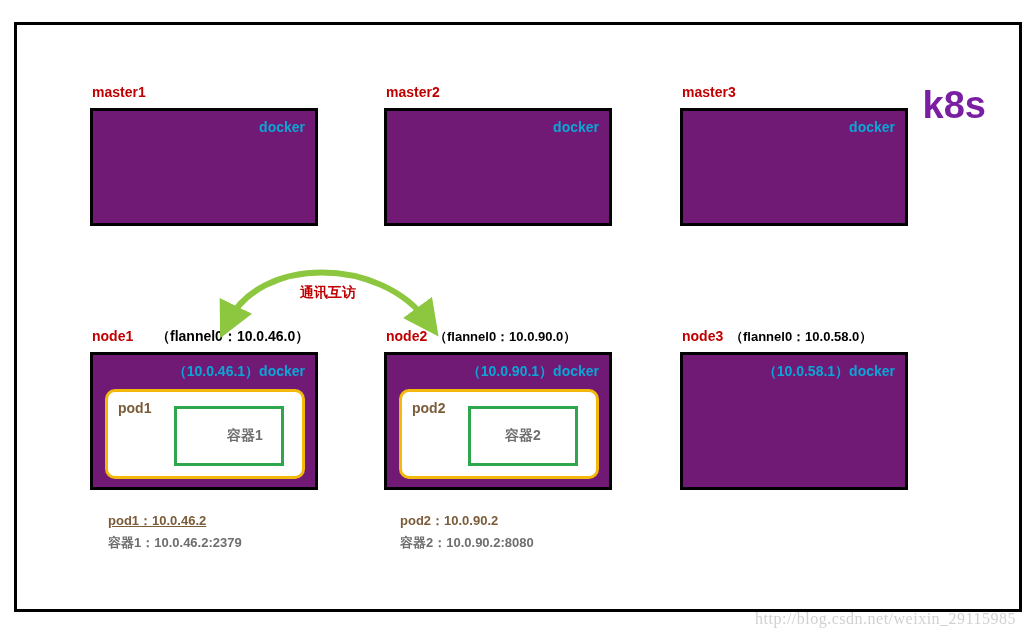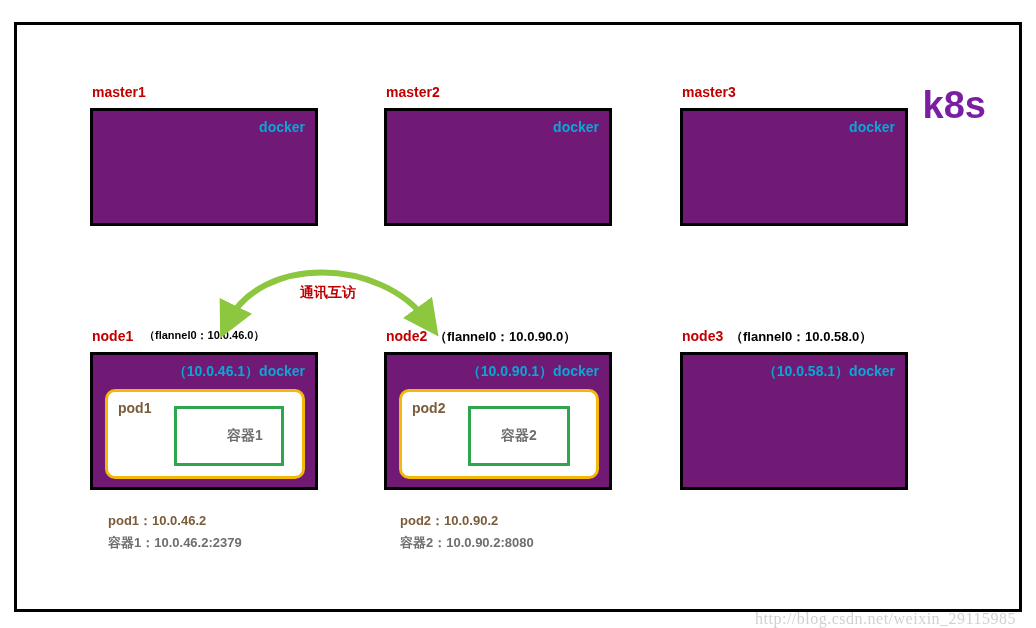--- a/index.html
+++ b/index.html
@@ -38,40 +38,40 @@
   <div class="box" style="left:384px; top:108px; width:228px; height:118px;">
     <div class="docker-lbl">docker</div>
   </div>
 
   <div class="label red" style="left:682px; top:84px;">master3</div>
   <div class="box" style="left:680px; top:108px; width:228px; height:118px;">
     <div class="docker-lbl">docker</div>
   </div>
 
   <div class="label red" style="left:92px; top:328px;">node1</div>
-  <div class="label black" style="left:144px; top:328px; font-size:11px;">（flannel0：10.0.46.0）</div>
+  <div class="label black" style="left:156px; top:328px; font-size:14px;">（flannel0：10.0.46.0）</div>
   <div class="box" style="left:90px; top:352px; width:228px; height:138px;">
     <div class="docker-iplbl">（10.0.46.1）docker</div>
     <div class="pod" style="left:12px; top:34px; width:200px; height:90px;">
       <div class="pod-lbl">pod1</div>
       <div class="container" style="left:66px; top:14px; width:110px; height:60px;padding-left:32px;">
         <span>容器1</span>
       </div>
     </div>
   </div>
-  <div class="label brown" style="left:108px; top:512px; font-size:13px;">pod1：10.0.46.2</div>
+  <div class="label brown" style="left:108px; top:512px; font-size:13px;text-decoration:underline;">pod1：10.0.46.2</div>
   <div class="label gray" style="left:108px; top:534px; font-size:13px;">容器1：10.0.46.2:2379</div>
 
   <div class="label red" style="left:386px; top:328px;">node2</div>
   <div class="label black" style="left:434px; top:328px; font-size:13px;">（flannel0：10.0.90.0）</div>
   <div class="box" style="left:384px; top:352px; width:228px; height:138px;">
     <div class="docker-iplbl">（10.0.90.1）docker</div>
     <div class="pod" style="left:12px; top:34px; width:200px; height:90px;">
       <div class="pod-lbl">pod2</div>
-      <div class="container" style="left:66px; top:14px; width:102px; height:60px;">
+      <div class="container" style="left:66px; top:14px; width:110px; height:60px;">
         <span>容器2</span>
       </div>
     </div>
   </div>
   <div class="label brown" style="left:400px; top:512px; font-size:13px;">pod2：10.0.90.2</div>
   <div class="label gray" style="left:400px; top:534px; font-size:13px;">容器2：10.0.90.2:8080</div>
 
   <div class="label red" style="left:682px; top:328px;">node3</div>
   <div class="label black" style="left:730px; top:328px; font-size:13px;">（flannel0：10.0.58.0）</div>
   <div class="box" style="left:680px; top:352px; width:228px; height:138px;">

